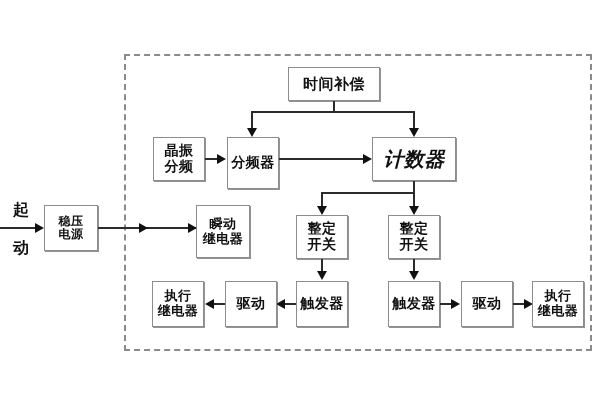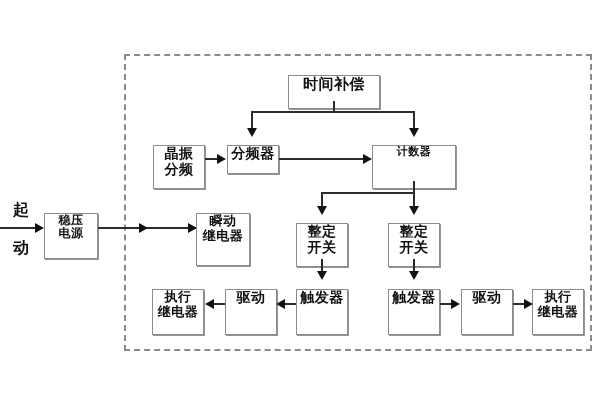--- a/index.html
+++ b/index.html
@@ -20,26 +20,26 @@
   
   .node{
     position:absolute;
     box-sizing:border-box;
     border:1.5px solid #8c8c8c;
     background:#ffffff;
     color:#111111;
     display:flex;
     flex-direction:column;
     align-items:center;
+    justify-content:center;
     line-height:1.12;
     text-align:center;
     font-weight:600;
     letter-spacing:0.5px;
     box-shadow:1px 1px 0 rgba(60,60,60,0.55);
-    margin-top:8px;
   }
   .node .ln{display:block;white-space:nowrap;}
 
   
   .free-label{
     position:absolute;
     color:#111111;
     font-weight:600;
     white-space:nowrap;
     text-align:center;
@@ -107,28 +107,28 @@
   <div class="arrow-d" style="left:409px;top:128px;"></div>
 
   <div class="node" style="left:153px;top:137px;width:52px;height:44px;font-size:14px;">
     <span class="ln">晶振</span>
     <span class="ln">分频</span>
   </div>
 
   <div class="hline" style="left:205px;top:158px;width:16px;"></div>
   <div class="arrow-r" style="left:217px;top:154px;"></div>
 
-  <div class="node" style="left:227px;top:137px;width:52px;height:29px;font-size:14px;">
+  <div class="node" style="left:227px;top:137px;width:52px;height:52px;font-size:14px;">
     <span class="ln">分频器</span>
   </div>
 
   <div class="hline" style="left:279px;top:158px;width:86px;"></div>
   <div class="arrow-r" style="left:363px;top:154px;"></div>
 
-  <div class="node" style="left:372px;top:137px;width:84px;height:44px;font-size:11px;">
+  <div class="node" style="left:372px;top:137px;width:84px;height:44px;font-size:20px;font-style:italic;">
     <span class="ln">计数器</span>
   </div>
 
   <div class="vline" style="left:413px;top:181px;height:13px;"></div>
   <div class="hline" style="left:321px;top:192px;width:94px;"></div>
   <div class="vline" style="left:321px;top:192px;height:16px;"></div>
   <div class="arrow-d" style="left:317px;top:206px;"></div>
   <div class="vline" style="left:413px;top:192px;height:16px;"></div>
   <div class="arrow-d" style="left:409px;top:206px;"></div>
 

